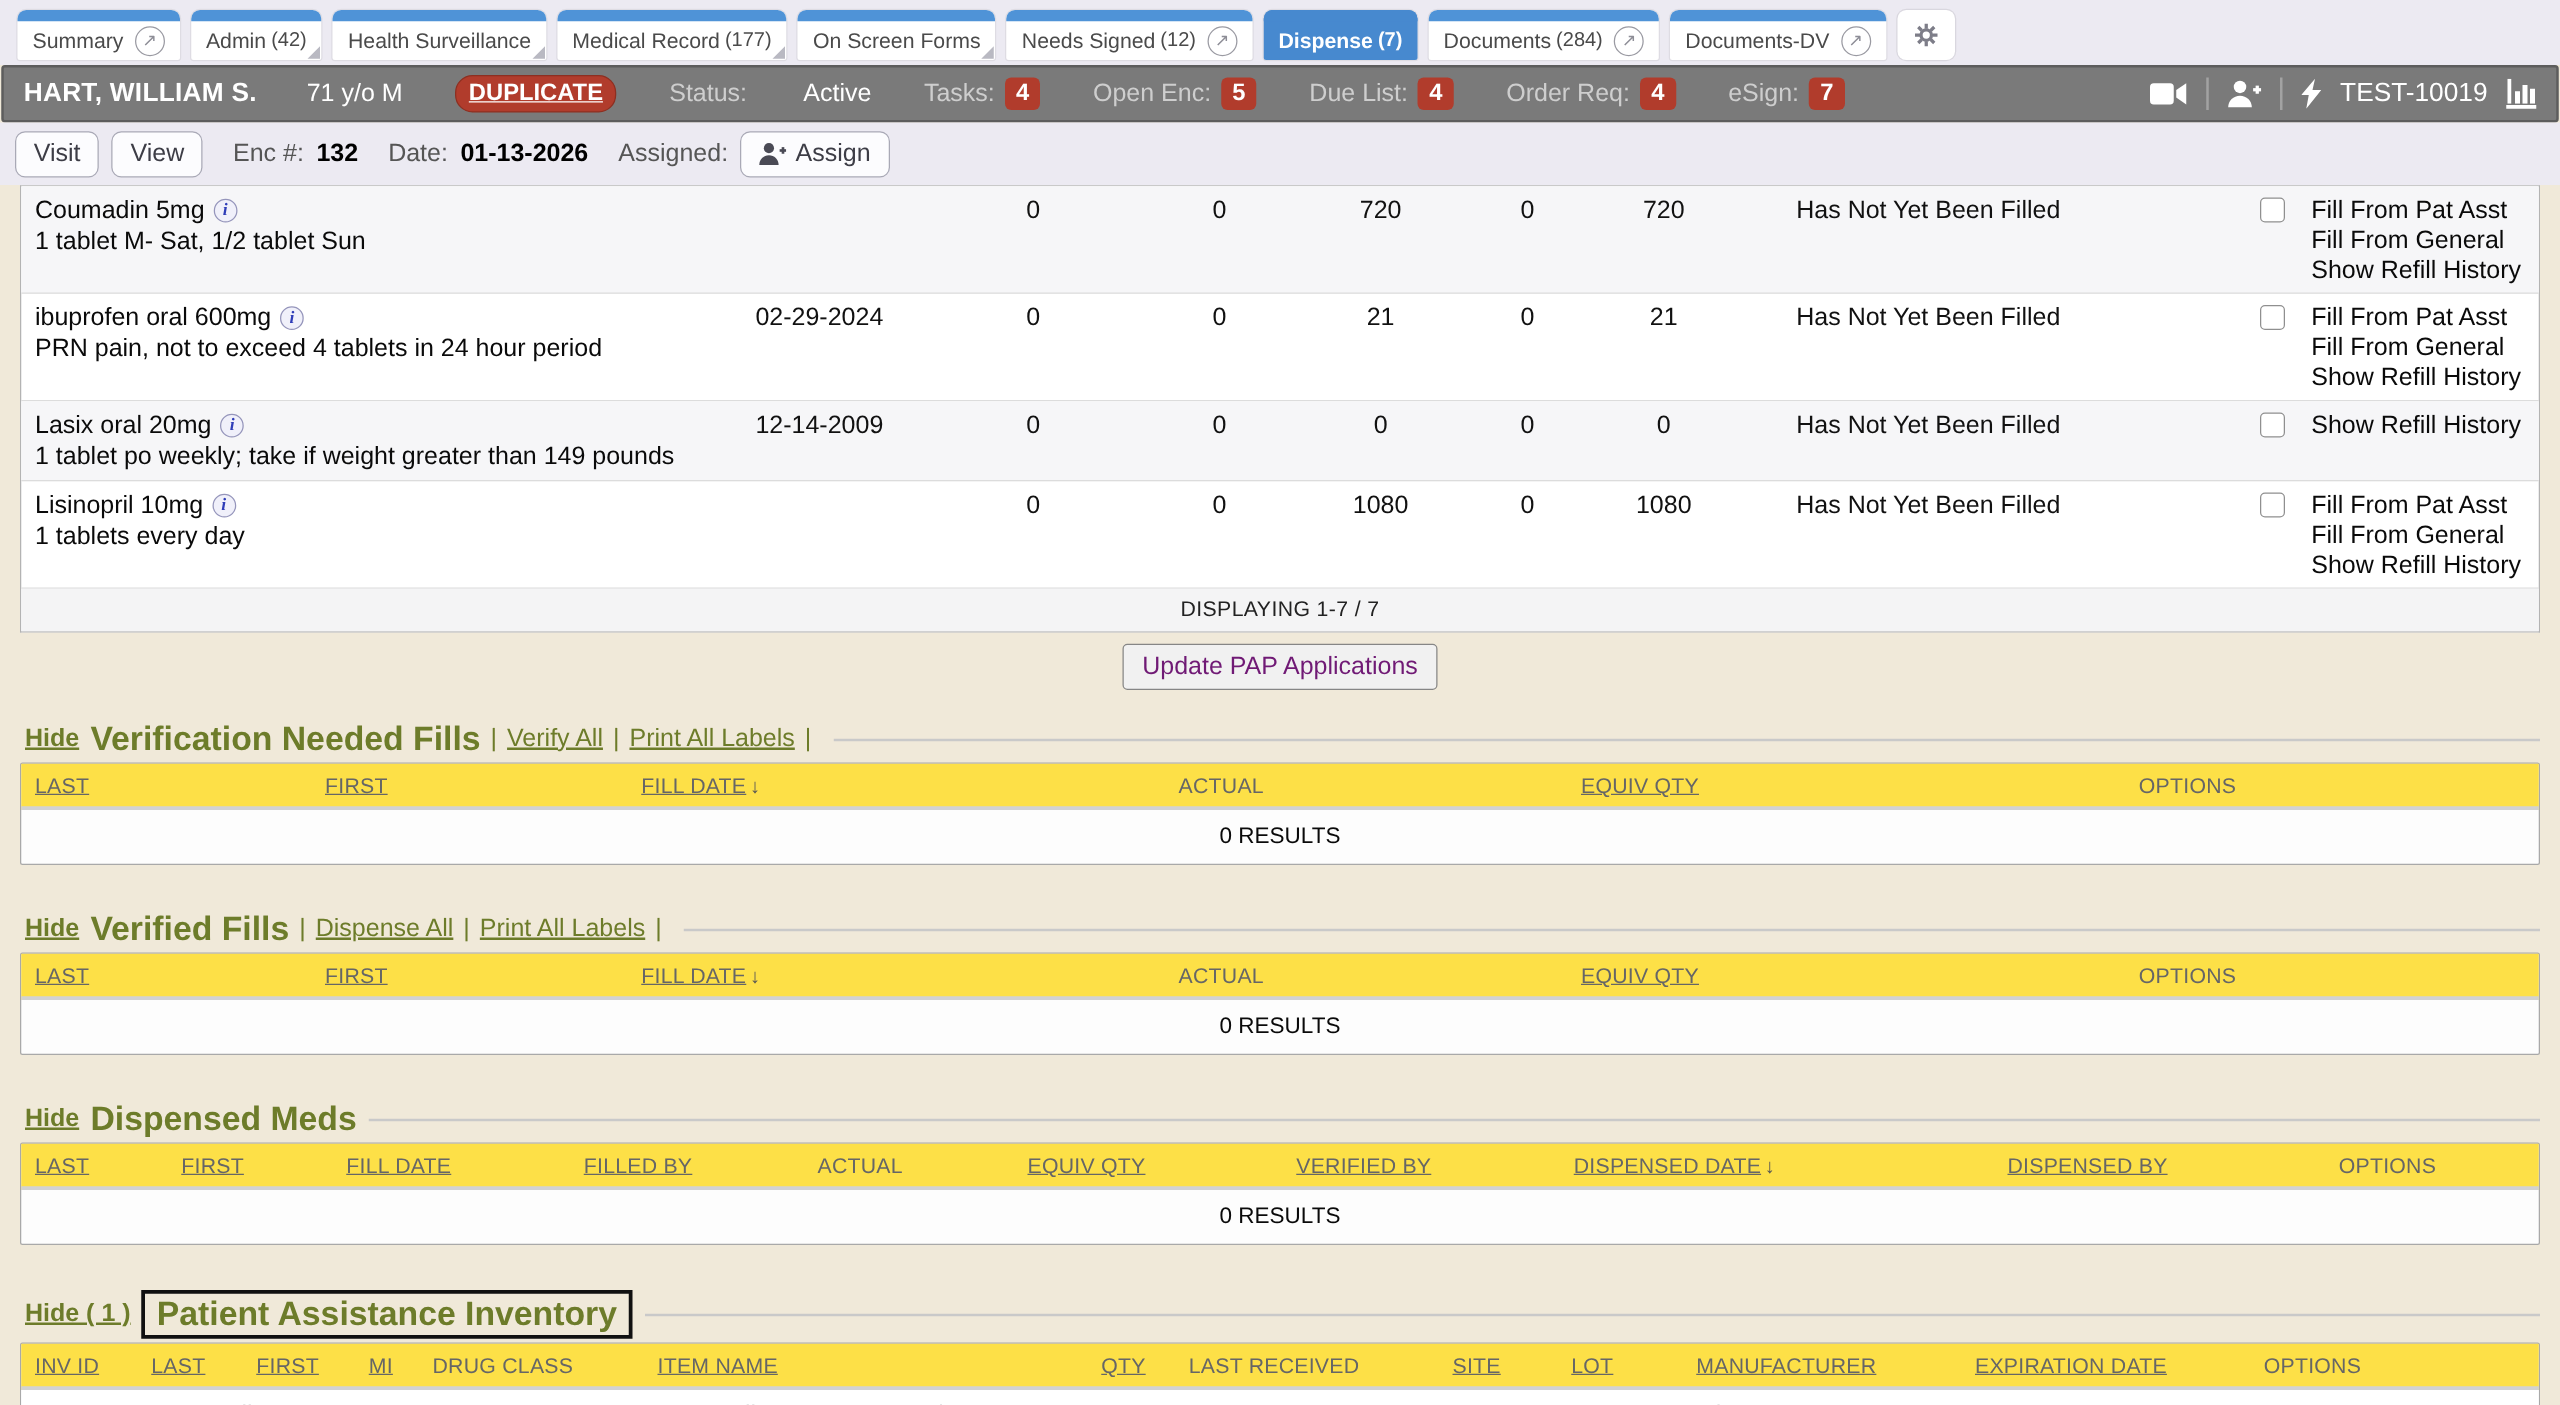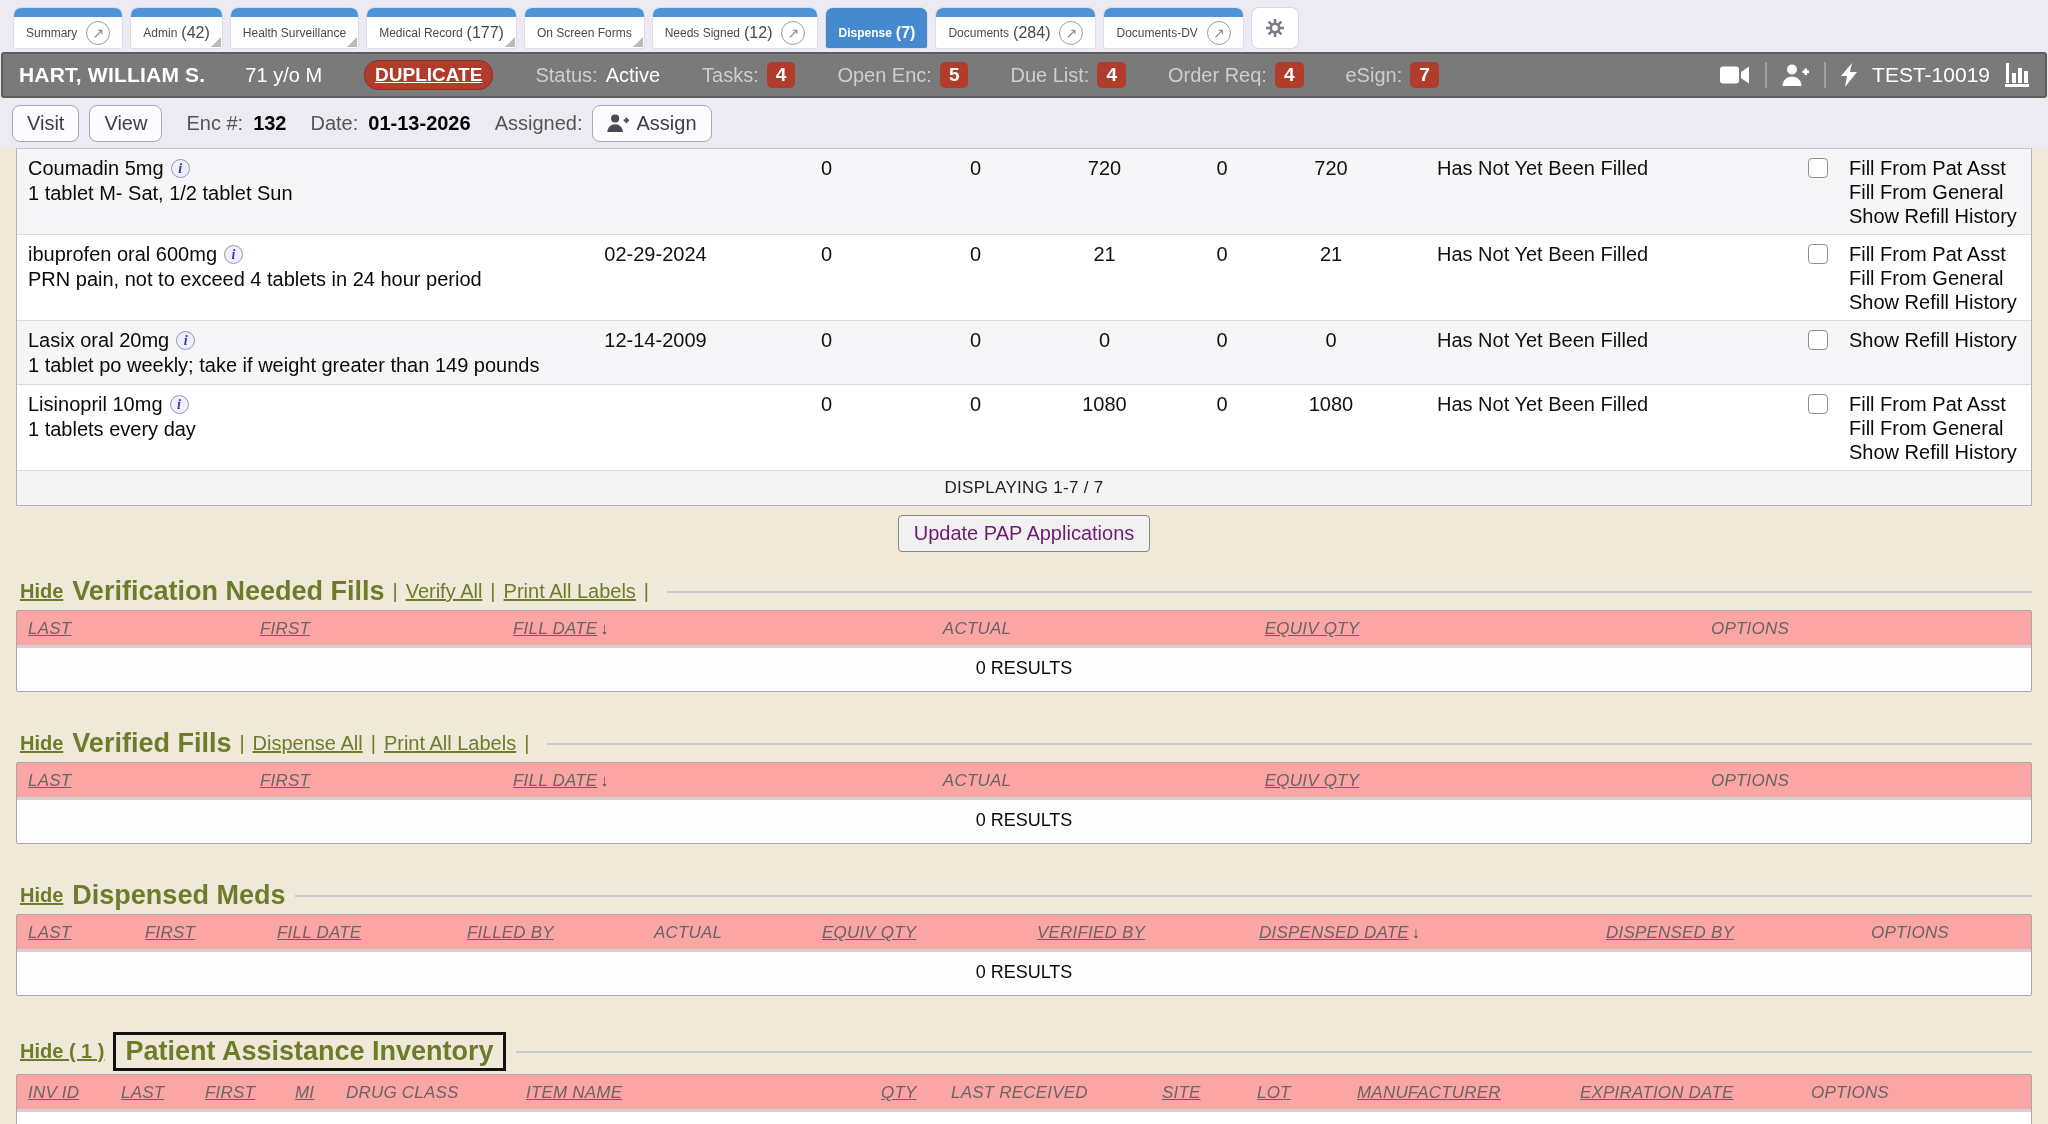--- a/index.html
+++ b/index.html
@@ -20,21 +20,21 @@
     position: relative; background: #fff; height: 40px;
     border-radius: 7px 7px 2px 2px;
     display: flex; align-items: center; padding: 9px 12px 0 12px;
     box-shadow: 0 0 0 1px rgba(0,0,0,0.06);
     cursor: pointer; white-space: nowrap;
   }
   .tab::before {
     content: ""; position: absolute; top: 0; left: 0; right: 0; height: 9px;
     background: #4f93d7; border-radius: 7px 7px 0 0;
   }
-  .tab-label { font-size: 12px; color: #4a4a4a; }
+  .tab-label { font-size: 17px; color: #4a4a4a; }
   .tab-count { font-size: 16px; color: #4a4a4a; margin-left: 4px; }
   .tab.active { background: #4789cf; }
   .tab.active::before { background: #4789cf; }
   .tab.active .tab-label, .tab.active .tab-count { color: #fff; font-weight: bold; }
   .ext-icon {
     margin-left: 9px; width: 24px; height: 24px; border: 1px solid #9a9aa2;
     border-radius: 50%; color: #8d8d96; font-size: 14px;
     display: inline-flex; align-items: center; justify-content: center;
     transform: rotate(0deg);
   }
@@ -56,21 +56,21 @@
     color: #fff; font-size: 20px; white-space: nowrap;
   }
   .pname { font-weight: bold; font-size: 21px; letter-spacing: 0.2px; }
   .page-sex { margin-left: 8px; }
   .dup-badge {
     background: #b13c2c; border: 1px solid #8d2f21; border-radius: 14px;
     padding: 3px 10px; font-weight: bold; font-size: 19px;
     text-decoration: underline; cursor: pointer; margin-left: 10px;
   }
   .plabel { color: #cecece; }
-  .pvalue { color: #fff; }
+  .pvalue { color: #fff; margin-left: 37px; }
   .cnt-badge {
     background: #b13c2c; border-radius: 5px; padding: 2px 9px;
     color: #fff; font-weight: bold; font-size: 19px; cursor: pointer;
   }
   .pgroup { display: flex; align-items: center; gap: 8px; margin-left: 10px; }
   .pright { margin-left: auto; display: flex; align-items: center; gap: 15px; }
   .vdiv { width: 2px; height: 26px; background: #a2a2a2; }
   .picon { display: inline-flex; cursor: pointer; }
   .pid { font-size: 21px; }
   .chart-ic { border-bottom: 3px solid #fff; padding-bottom: 1px; }
@@ -142,22 +142,22 @@
     text-decoration: underline; cursor: pointer; margin-right: 9px; white-space: nowrap;
   }
   .sec-title { color: #6d7c2a; font-weight: bold; font-size: 27px; white-space: nowrap; }
   .sec-title.boxed { border: 3px solid #111; padding: 1px 9px; background: #f0e9d9; }
   .pipe { color: #6d7c2a; font-size: 20px; margin: 0 8px; }
   .sec-link { color: #6d7c2a; font-size: 20px; text-decoration: underline; cursor: pointer; white-space: nowrap; }
   .legend-line { flex: 1; height: 2px; background: #c9c9c9; margin-left: 10px; }
 
   .sec-table { background: #fdfdfd; border: 1px solid #a9a9a9; border-radius: 2px; }
   .hrow {
-    background: #fca5a5; border-bottom: 3px solid #d2d2d2;
-    color: #666; font-size: 17px; letter-spacing: 0.2px; font-style: italic;
+    background: #fde047; border-bottom: 3px solid #d2d2d2;
+    color: #666; font-size: 17px; letter-spacing: 0.2px;
   }
   .hcell { padding: 8px 0 6px 11px; white-space: nowrap; }
   .hcell.c { padding-left: 0; text-align: center; }
   .hcell .hl { cursor: pointer; }
   .u .hl { text-decoration: underline; }
   .sort-ic { font-size: 16px; font-weight: bold; color: #555; margin-left: 3px; }
   .results { text-align: center; font-size: 18px; padding: 10px 0 12px 0; color: #0a0a0a; }
 
   .fills-grid { display: grid; grid-template-columns: 232px 253px 295px 360px 310px 566px; }
   .disp-grid  { display: grid; grid-template-columns: 117px 132px 190px 187px 168px 215px 222px 347px 265px 173px; }

